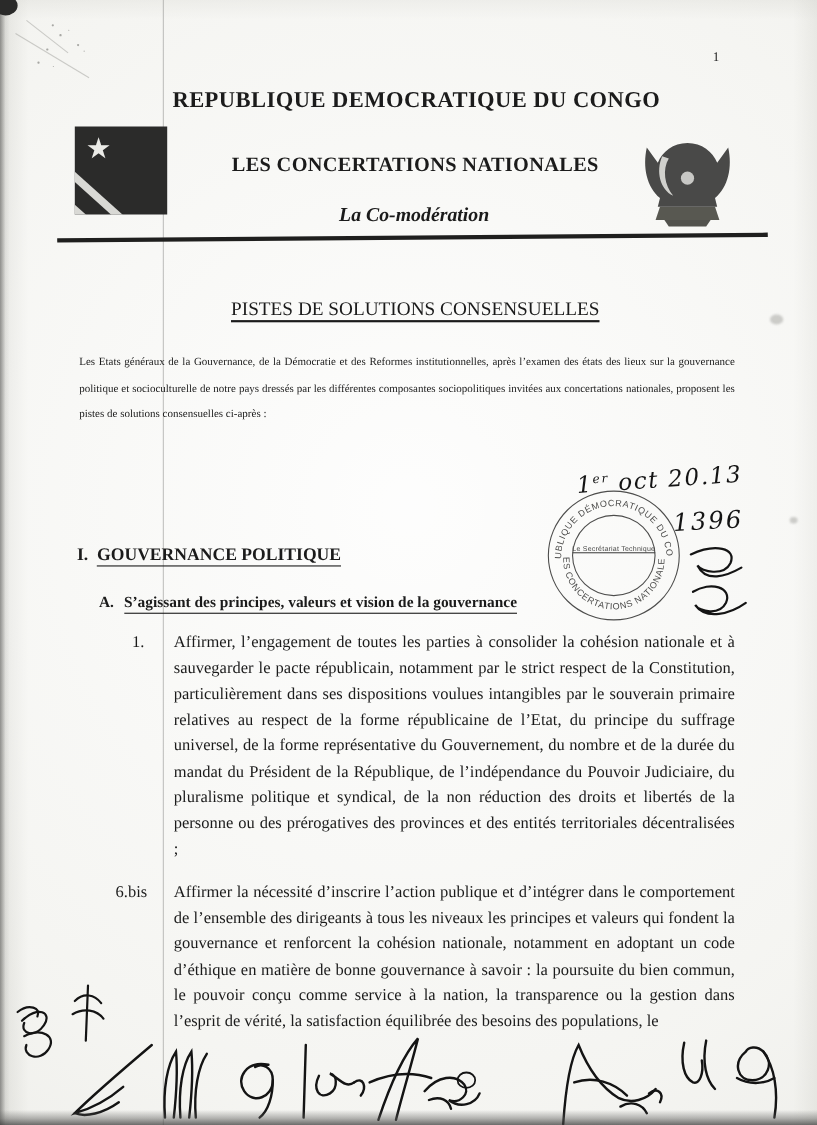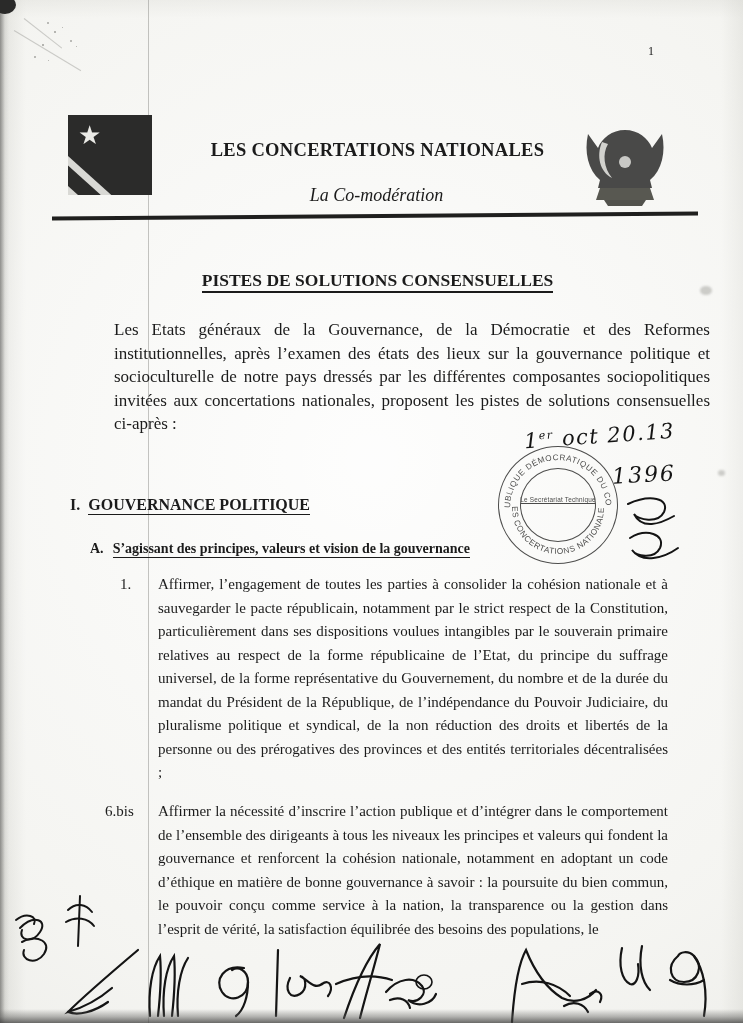--- a/index.html
+++ b/index.html
@@ -109,21 +109,21 @@
     font-weight: bold;
     letter-spacing: .3px;
     padding-left: 12px;
   }
   .header-sub2 {
     position: absolute;
     top: 185px;
     left: 0; right: 0;
     text-align: center;
     font-size: 18px;
-    font-weight: normal;
+    font-weight: bold;
     font-style: italic;
     padding-left: 10px;
   }
 
   
   .flag {
     position: absolute;
     left: 68px;
     top: 115px;
     width: 84px;
@@ -176,36 +176,35 @@
   }
 
   
   .doc-title {
     position: absolute;
     top: 270px;
     left: 0; right: 0;
     text-align: center;
     padding-left: 12px;
     font-size: 17.5px;
-    font-weight: bold;
+    font-weight: normal;
   }
   .doc-title span {
     border-bottom: 2px solid #1b1b1b;
     padding-bottom: 1px;
   }
 
   .intro {
     position: absolute;
     top: 318px;
     left: 72px;
     width: 596px;
-    font-size: 17px;
+    font-size: 10px;
     line-height: 23.5px;
     text-align: justify;
-    margin-left: 42px;
   }
 
   .sect-roman {
     position: absolute;
     top: 496px;
     left: 70px;
     font-size: 16px;
     font-weight: bold;
   }
   .sect-roman .num { margin-right: 8px; }
@@ -324,20 +323,21 @@
   <div class="speck" style="left:70px;top:40px;width:2.2px;height:2.2px;"></div>
   <div class="speck" style="left:42px;top:44px;width:1.5px;height:1.5px;"></div>
   <div class="speck" style="left:34px;top:56px;width:1.8px;height:1.8px;"></div>
   <div class="speck" style="left:48px;top:60px;width:1.4px;height:1.4px;"></div>
   <div class="speck" style="left:76px;top:46px;width:1.3px;height:1.3px;"></div>
   <div class="smudge" style="left:700px;top:286px;width:12px;height:9px;"></div>
   <div class="smudge" style="left:718px;top:470px;width:7px;height:6px;"></div>
 
   <div class="page-number">1</div>
 
+  <div class="header-title">REPUBLIQUE DEMOCRATIQUE DU CONGO</div>
 
   <div class="flag">
     <div class="band b1"></div>
     <div class="band b2"></div>
     <div class="star"></div>
   </div>
 
   <div class="header-sub">LES CONCERTATIONS NATIONALES</div>
   <div class="header-sub2">La Co-modération</div>
 

